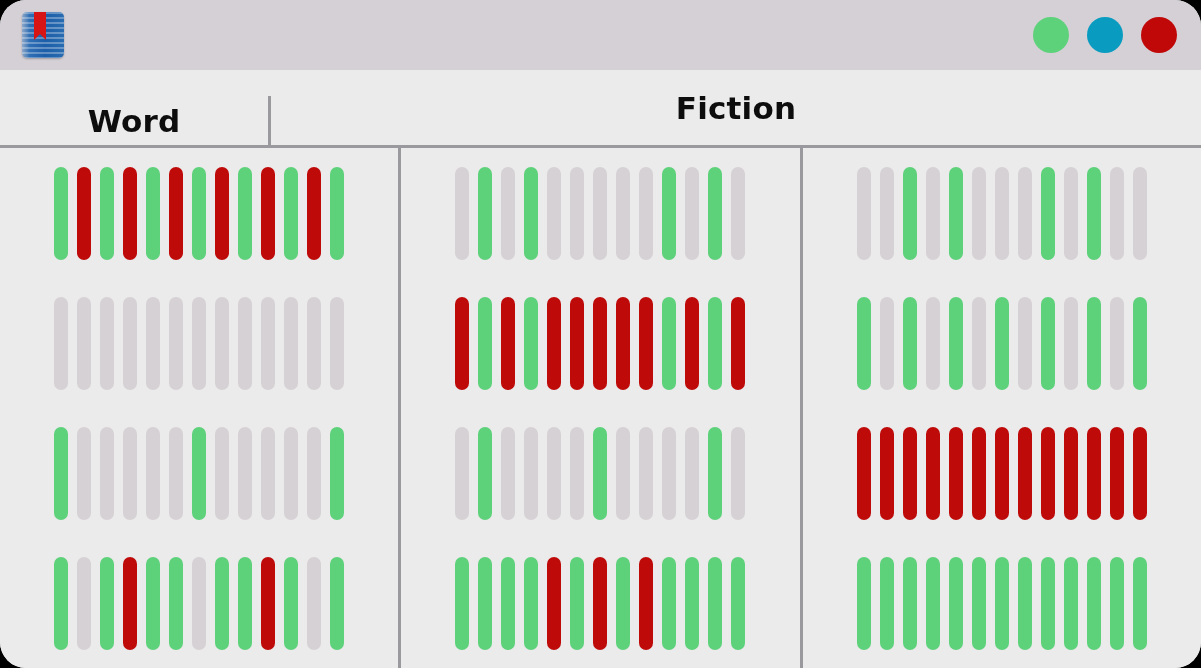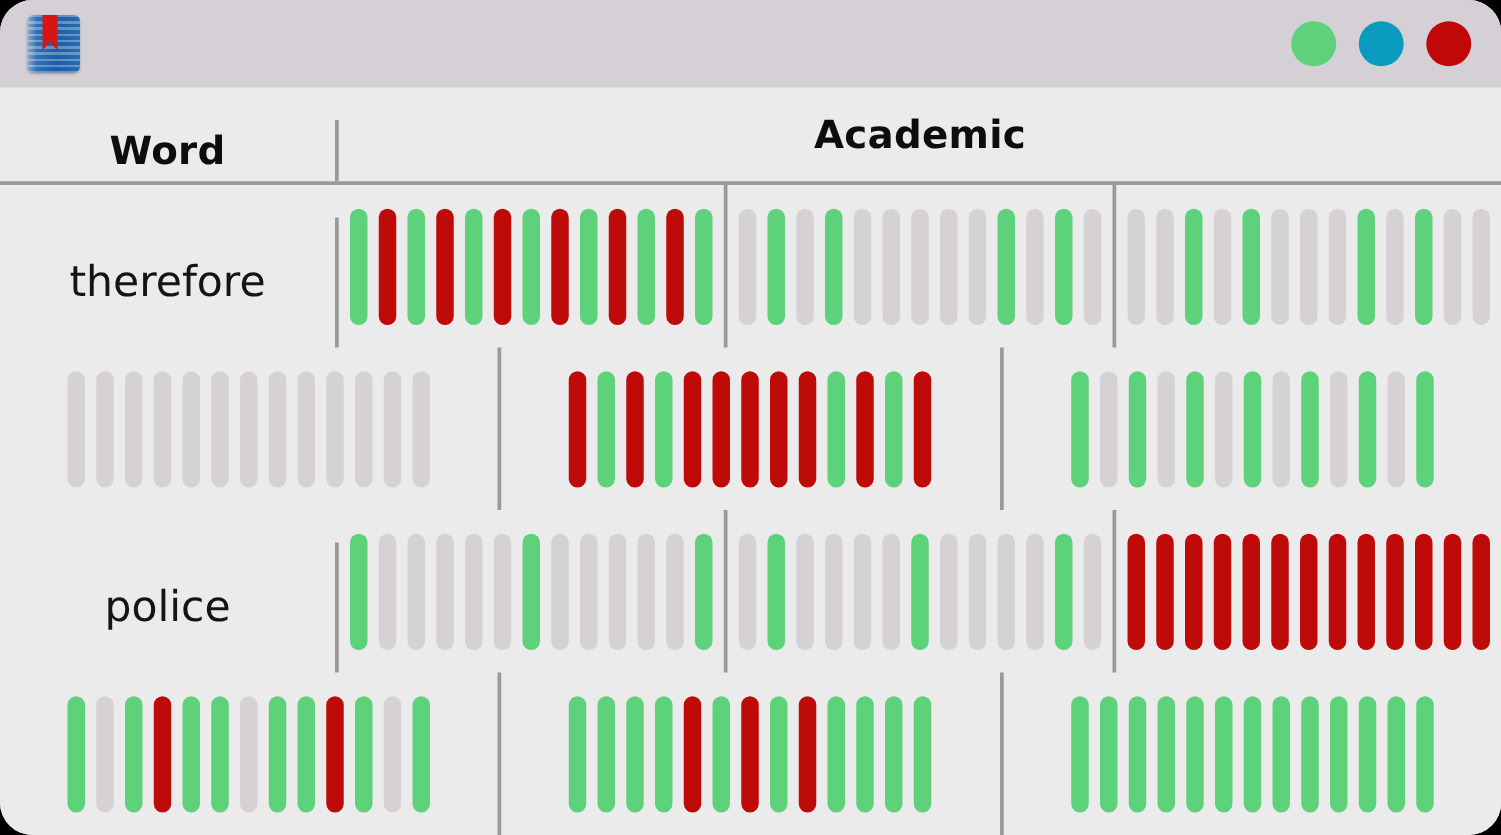--- a/index.html
+++ b/index.html
@@ -164,26 +164,25 @@
         <div class="wbtn" style="background: rgb(94, 209, 123);"></div>
         <div class="wbtn" style="background: rgb(9, 156, 192);"></div>
         <div class="wbtn" style="background: rgb(192, 8, 8);"></div>
       </div>
   </div>
 
   <div class="table">
 
     <div class="row header-row">
       <div class="cell-word">Word</div>
-      <div class="cell-cat">Academic</div>
+      <div class="cell-cat">Fiction</div>
     </div>
 
     <div id="body-rows" style="display: flex; flex-direction: column; flex: 1 1 auto; min-height: 0px;">
         <div class="row body-row">
-          <div class="cell-word">therefore</div>
           <div class="cell-cat">
             <div class="bars">
               <div class="bar" style="background: rgb(94, 209, 123);"></div>
               <div class="bar" style="background: rgb(191, 10, 10);"></div>
               <div class="bar" style="background: rgb(94, 209, 123);"></div>
               <div class="bar" style="background: rgb(191, 10, 10);"></div>
               <div class="bar" style="background: rgb(94, 209, 123);"></div>
               <div class="bar" style="background: rgb(191, 10, 10);"></div>
               <div class="bar" style="background: rgb(94, 209, 123);"></div>
               <div class="bar" style="background: rgb(191, 10, 10);"></div>
@@ -276,21 +275,20 @@
               <div class="bar" style="background: rgb(214, 209, 212);"></div>
               <div class="bar" style="background: rgb(94, 209, 123);"></div>
               <div class="bar" style="background: rgb(214, 209, 212);"></div>
               <div class="bar" style="background: rgb(94, 209, 123);"></div>
               <div class="bar" style="background: rgb(214, 209, 212);"></div>
               <div class="bar" style="background: rgb(94, 209, 123);"></div>
             </div>
           </div>
         </div>
         <div class="row body-row">
-          <div class="cell-word">police</div>
           <div class="cell-cat">
             <div class="bars">
               <div class="bar" style="background: rgb(94, 209, 123);"></div>
               <div class="bar" style="background: rgb(214, 209, 212);"></div>
               <div class="bar" style="background: rgb(214, 209, 212);"></div>
               <div class="bar" style="background: rgb(214, 209, 212);"></div>
               <div class="bar" style="background: rgb(214, 209, 212);"></div>
               <div class="bar" style="background: rgb(214, 209, 212);"></div>
               <div class="bar" style="background: rgb(94, 209, 123);"></div>
               <div class="bar" style="background: rgb(214, 209, 212);"></div>

